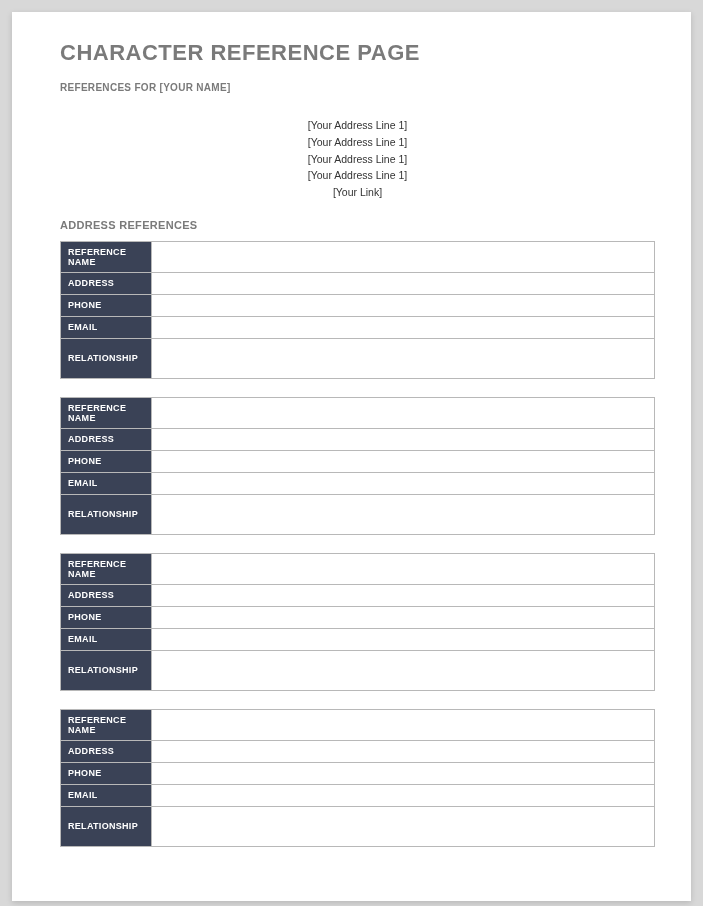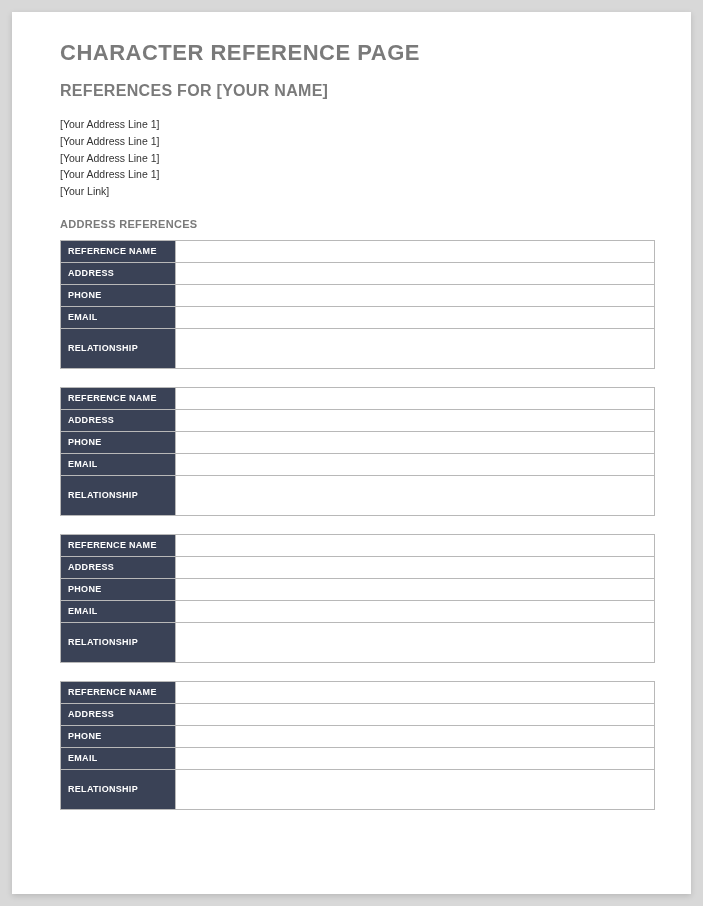--- a/index.html
+++ b/index.html
@@ -27,33 +27,34 @@
       font-weight: bold;
       color: #7a7a7a;
       letter-spacing: 0.5px;
       margin-bottom: 16px;
       margin-left: 12px;
     }
     .subsection {
       margin-left: 12px;
     }
     .section-header {
-      font-size: 16px;
+      font-size: 10px;
       font-weight: bold;
       color: #7a7a7a;
       letter-spacing: 0.3px;
-      margin-bottom: 16px;
+      margin-bottom: 24px;
     }
     .info-line {
       font-size: 10.5px;
       color: #333333;
       line-height: 1.6;
     }
     .info-block {
       margin-bottom: 18px;
+      text-align: center;
     }
     .personal-header {
       font-size: 11px;
       font-weight: bold;
       color: #7a7a7a;
       letter-spacing: 0.3px;
       margin-bottom: 10px;
       margin-left: 12px;
     }
     .ref-table {
@@ -66,21 +67,21 @@
     .ref-table td {
       border: 1px solid #b8b8b8;
     }
     .ref-label {
       background: #3a4256;
       color: #ffffff;
       font-size: 9px;
       font-weight: bold;
       letter-spacing: 0.3px;
       padding: 5px 7px;
-      width: 115px;
+      width: 91px;
       vertical-align: middle;
     }
     .ref-value {
       background: #ffffff;
       padding: 5px 8px;
       font-size: 10px;
       color: #333;
       height: 22px;
     }
     .ref-value.tall {

